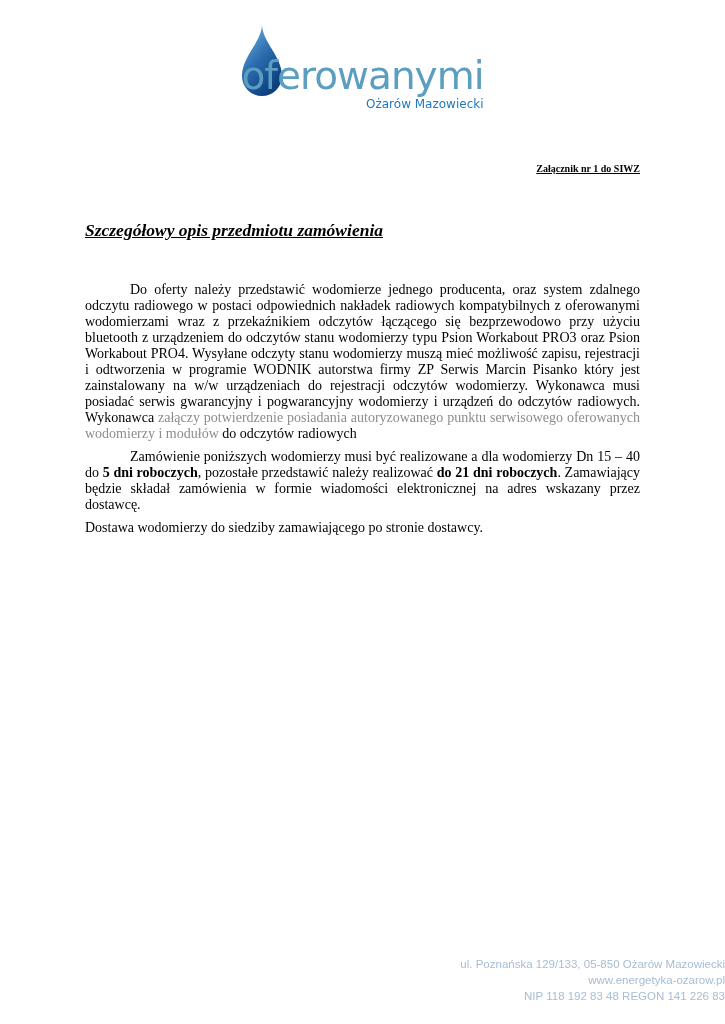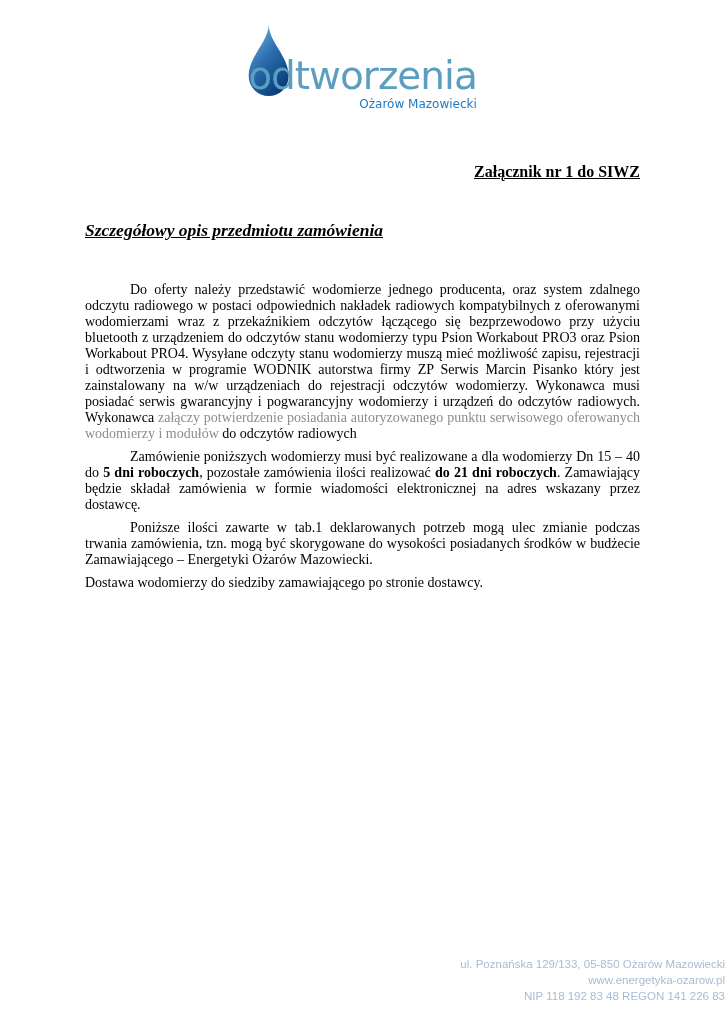--- a/index.html
+++ b/index.html
@@ -39,21 +39,21 @@
     font-size:12px;
     color:var(--subtitle_blue);
     text-align:right;
     margin-top:3px;
     line-height:1.1;
   }
 
   
   .attachment{
     position:absolute;top:163px;right:85px;
-    font-size:16px;font-weight:bold;text-decoration:underline;
+    font-size:10px;font-weight:bold;text-decoration:underline;
   }
 
   
   .doc-title{
     position:absolute;top:220px;left:85px;
     font-size:17.5px;font-weight:bold;text-decoration:underline;
     margin:0;
     font-style:italic;
   }
 
@@ -86,35 +86,34 @@
       <svg class="drop-icon" viewBox="0 0 24 38" aria-hidden="true">
         <defs>
           <linearGradient id="dropGrad" x1="0" y1="0" x2="0.6" y2="1">
             <stop offset="0" stop-color="var(--drop_light, #7fc0e8)"></stop>
             <stop offset="0.55" stop-color="#2a6cae"></stop>
             <stop offset="1" stop-color="var(--drop_dark, #0c3f7d)"></stop>
           </linearGradient>
         </defs>
         <path d="M12 0 C12 9 2 16 2 26 a10 10 0 0 0 20 0 C22 16 12 9 12 0 Z" fill="url(#dropGrad)"></path>
       </svg>
-      <span class="brand">odtworzenia</span>
+      <span class="brand">oferowanymi</span>
     </div>
     <div class="logo-sub">Ożarów Mazowiecki</div>
   </header>
 
   <div class="attachment">Załącznik nr 1 do SIWZ</div>
 
   <h1 class="doc-title">Szczegółowy opis przedmiotu zamówienia</h1>
 
   <main class="body">
     <p class="indent"><span>Do oferty należy przedstawić wodomierze jednego producenta, oraz system zdalnego odczytu radiowego w postaci odpowiednich nakładek radiowych kompatybilnych z oferowanymi wodomierzami wraz z przekaźnikiem odczytów łączącego się bezprzewodowo przy użyciu bluetooth z urządzeniem do odczytów stanu wodomierzy typu Psion Workabout PRO3 oraz Psion Workabout PRO4. Wysyłane odczyty stanu wodomierzy muszą mieć możliwość zapisu, rejestracji i odtworzenia w programie WODNIK autorstwa firmy ZP Serwis Marcin Pisanko który jest zainstalowany na w/w urządzeniach do rejestracji odczytów wodomierzy. Wykonawca musi posiadać serwis gwarancyjny i pogwarancyjny wodomierzy i urządzeń do odczytów radiowych. Wykonawca </span><span class="gray">załączy potwierdzenie posiadania autoryzowanego punktu serwisowego oferowanych wodomierzy i modułów</span><span> do odczytów radiowych</span></p>
 
-    <p class="indent"><span>Zamówienie poniższych wodomierzy musi być realizowane a dla wodomierzy Dn 15 – 40 do </span><span class="bold">5 dni roboczych</span><span>, pozostałe zamówienia ilości realizować </span><span class="bold">do 21 dni roboczych</span><span>. Zamawiający będzie składał zamówienia w formie wiadomości elektronicznej na adres wskazany przez dostawcę.</span></p>
+    <p class="indent"><span>Zamówienie poniższych wodomierzy musi być realizowane a dla wodomierzy Dn 15 – 40 do </span><span class="bold">5 dni roboczych</span><span>, pozostałe przedstawić należy realizować </span><span class="bold">do 21 dni roboczych</span><span>. Zamawiający będzie składał zamówienia w formie wiadomości elektronicznej na adres wskazany przez dostawcę.</span></p>
 
-    <p class="indent">Poniższe ilości zawarte w tab.1 deklarowanych potrzeb mogą ulec zmianie podczas trwania zamówienia, tzn. mogą być skorygowane do wysokości posiadanych środków w budżecie Zamawiającego – Energetyki Ożarów Mazowiecki.</p>
 
     <p>Dostawa wodomierzy do siedziby zamawiającego po stronie dostawcy.</p>
   </main>
 
   <footer class="footer">
     <div>ul. Poznańska 129/133, 05-850 Ożarów Mazowiecki</div>
     <div>www.energetyka-ozarow.pl</div>
     <div>NIP 118 192 83 48 REGON 141 226 83</div>
   </footer>
 

